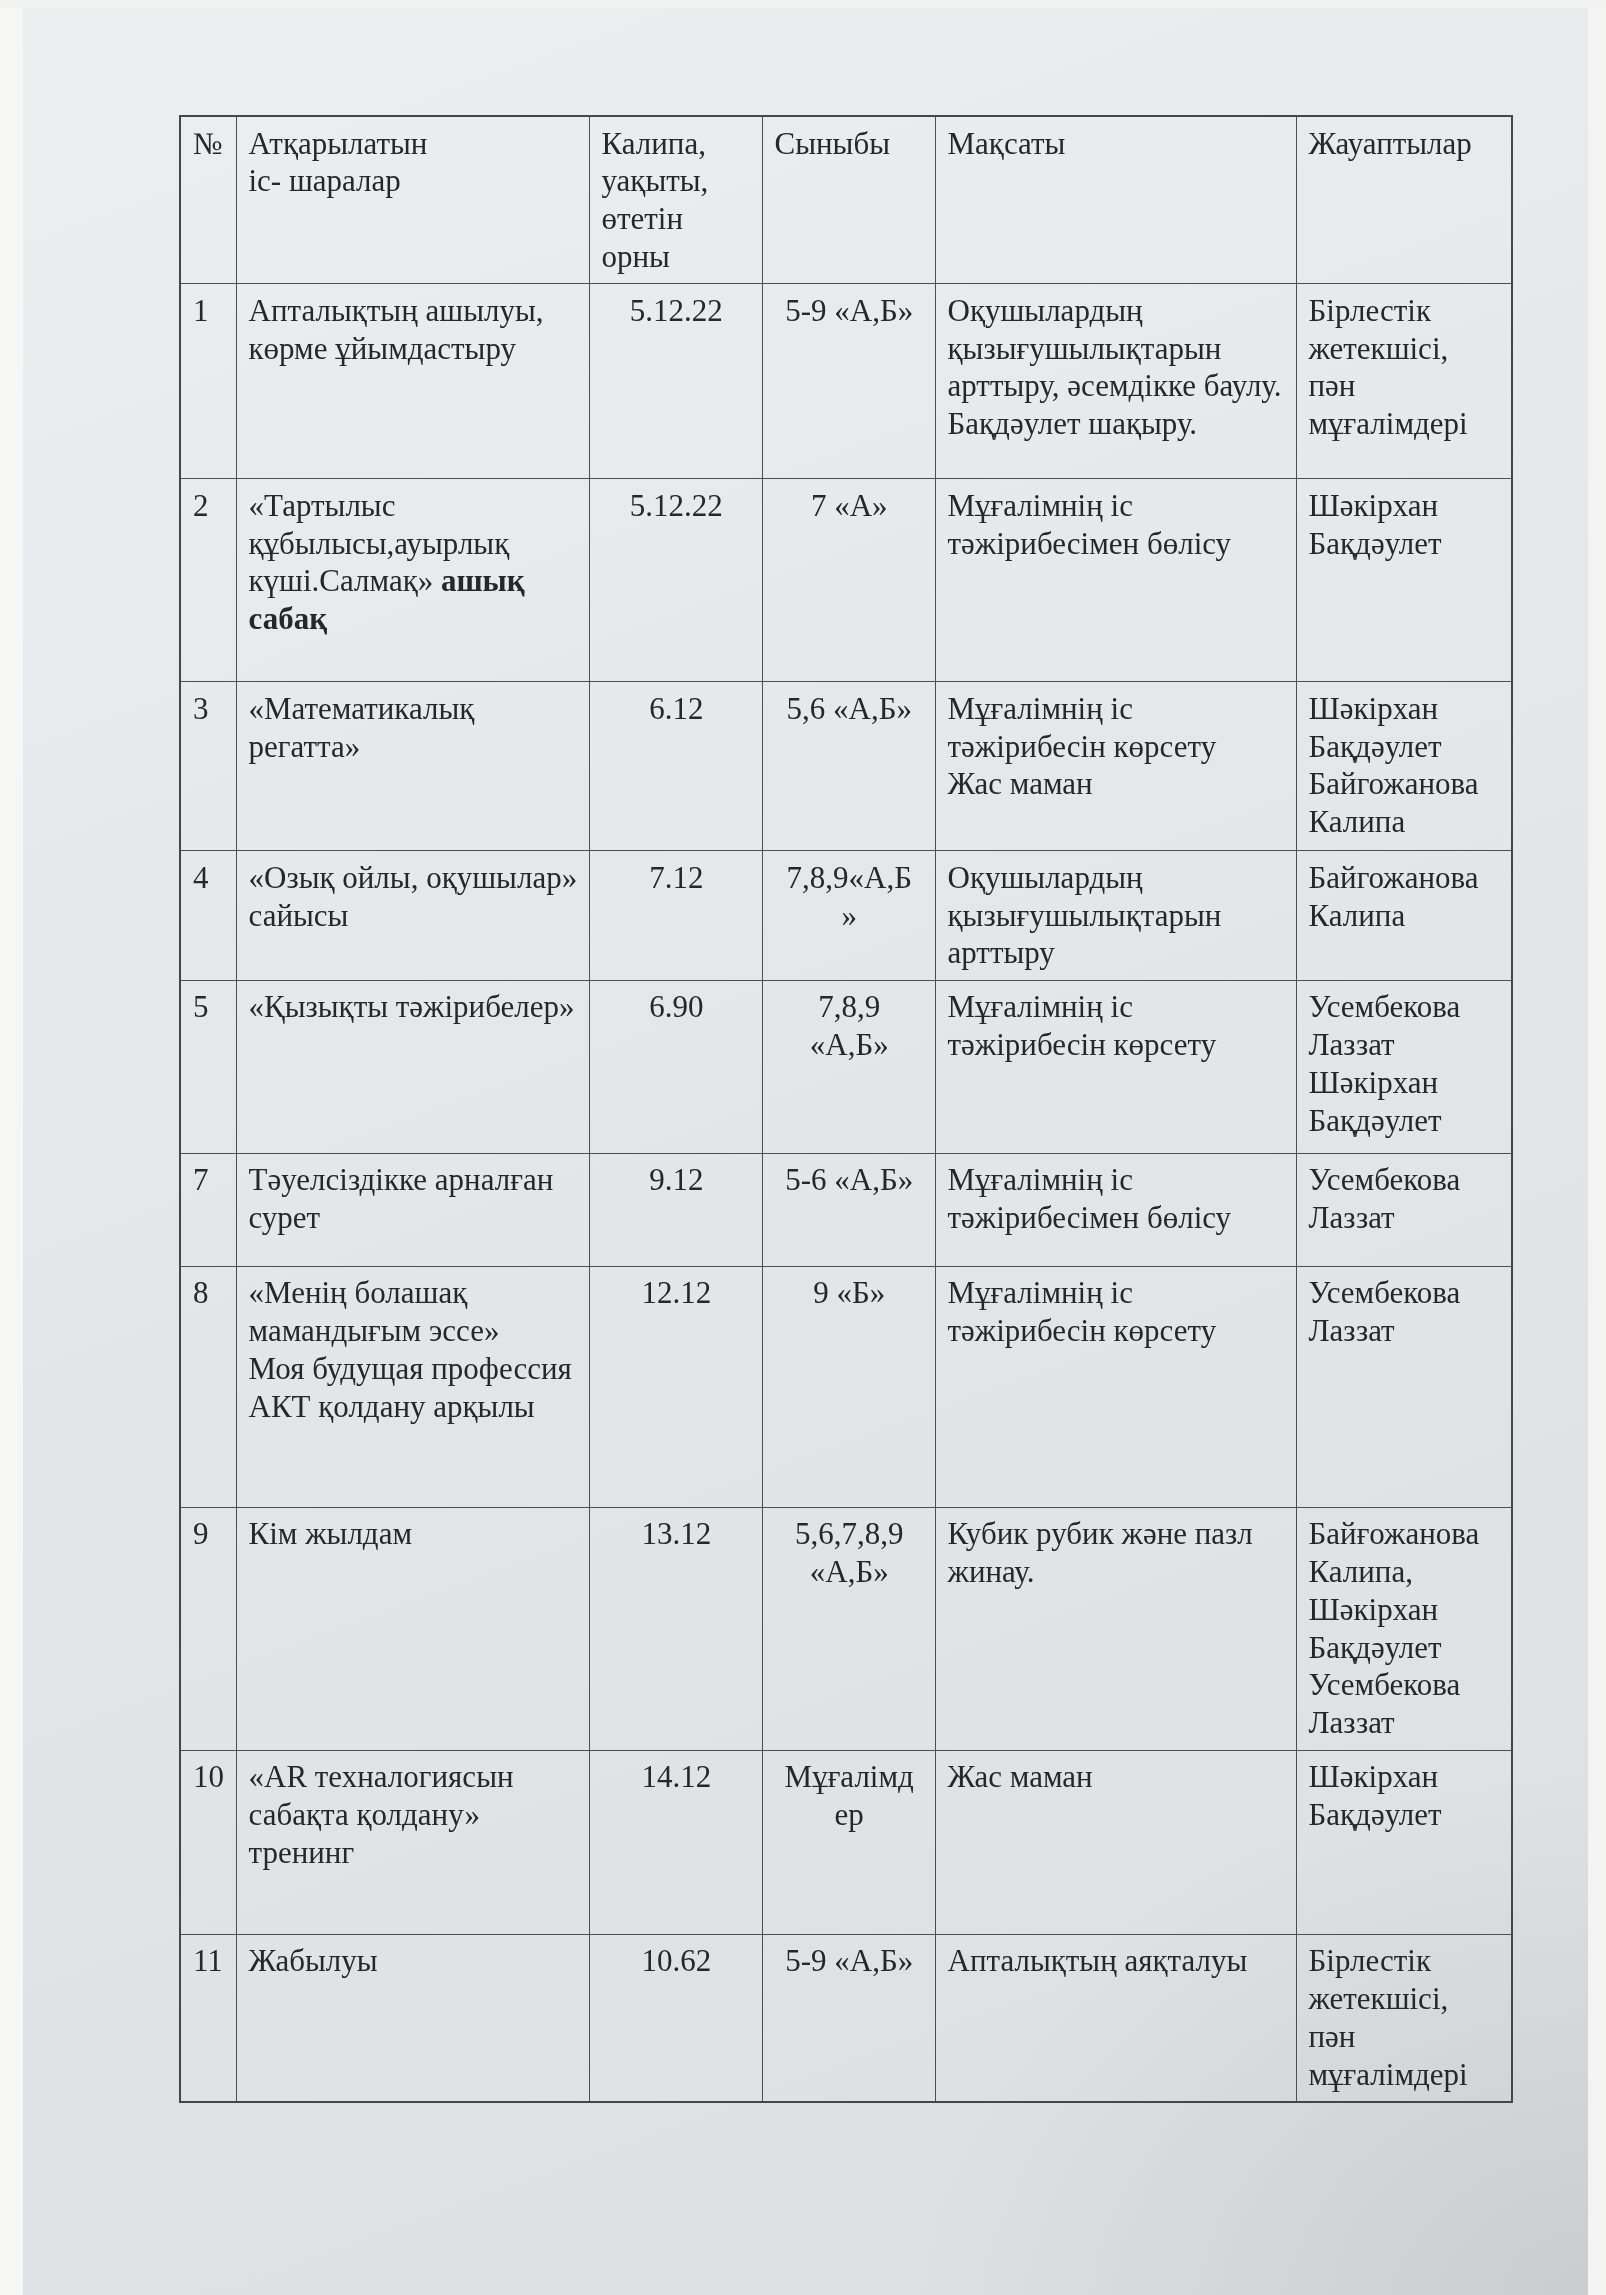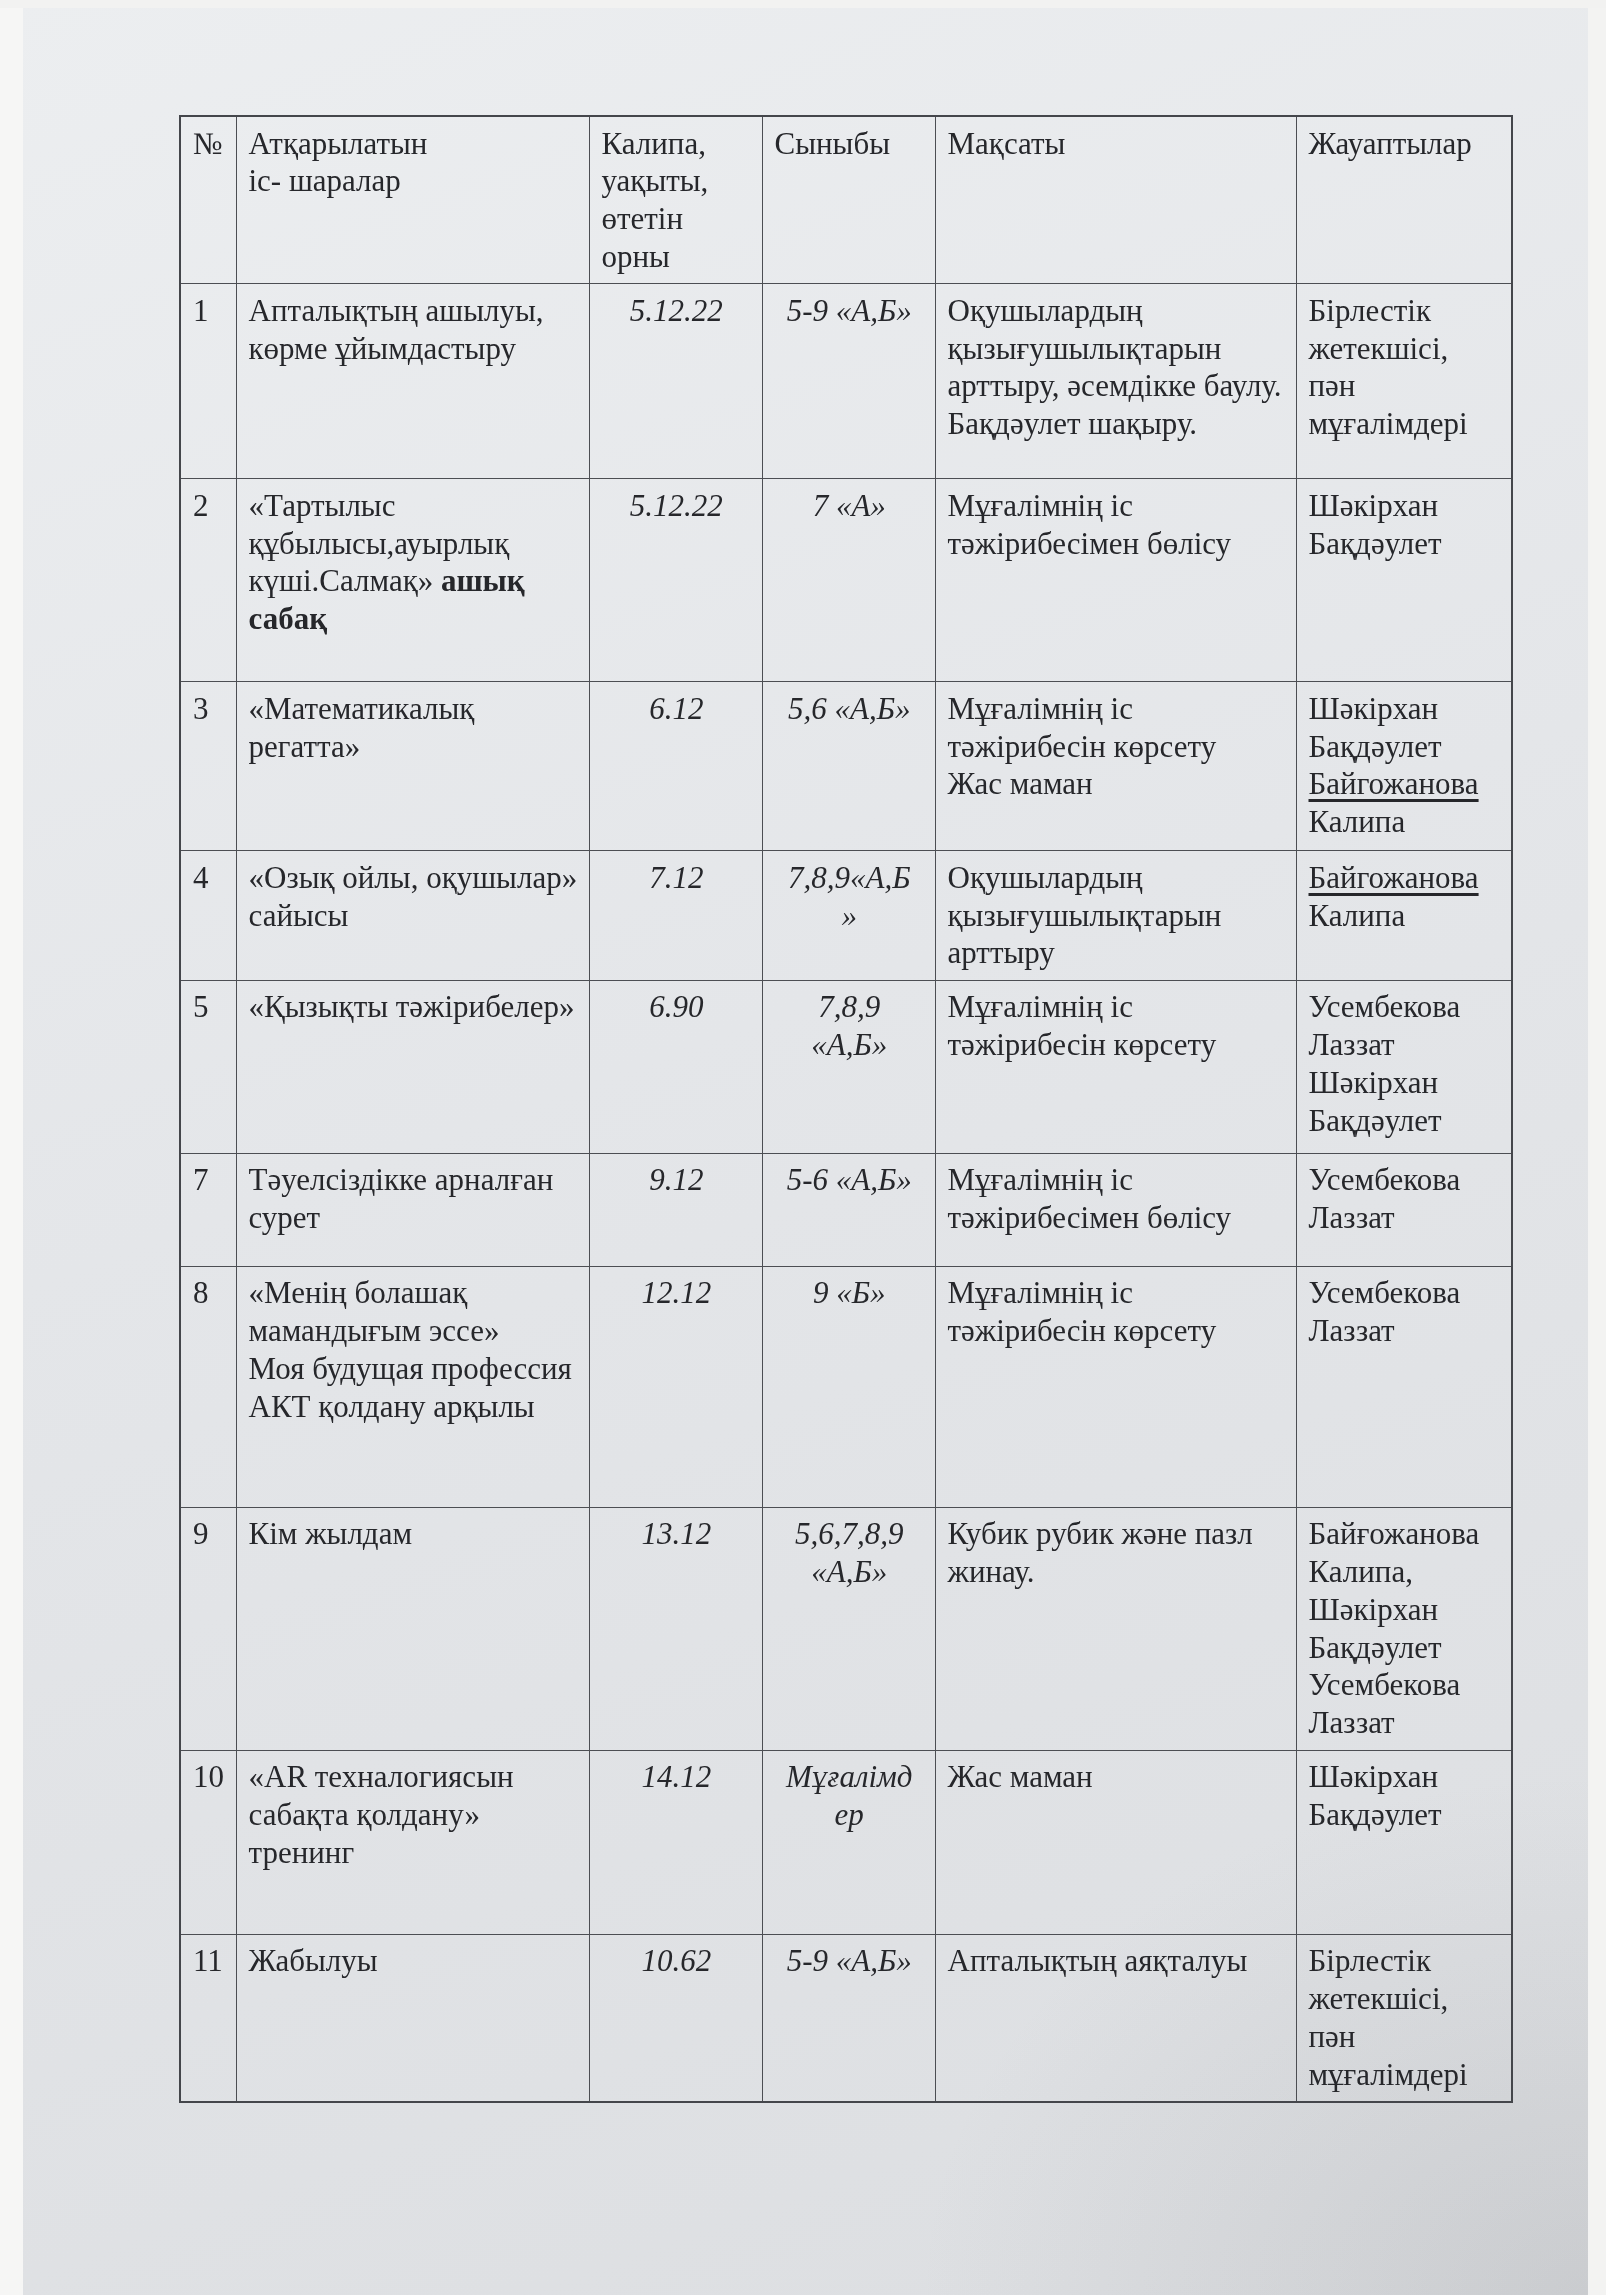--- a/index.html
+++ b/index.html
@@ -26,23 +26,23 @@
     padding:7.5px 10.5px 7.5px 12px;
     white-space:pre-line;
     overflow:hidden;
     font-weight:normal;
   }
   table.doc{border:2.3px solid #44464b;}
   thead th{font-weight:bold;}
   .al{text-align:left;}
   .ac{text-align:left;}
   .c-num{text-align:left;padding-left:13.5px;}
-  .c-date,.c-class{text-align:center;padding-left:6px;padding-right:6px;font-style:italic;}
+  .c-date,.c-class{text-align:center;padding-left:6px;padding-right:6px;}
   .b{font-weight:bold;}
-  .u{text-decoration:underline;text-underline-offset:4.5px;}
+  .u{text-underline-offset:4.5px;}
 </style>
 </head>
 <body>
 
 <div class="scan-edge-left"></div>
 <div class="scan-edge-right"></div>
 <div class="scan-edge-top"></div>
 <div class="scan-shade"></div>
 
 <div class="sheet">

